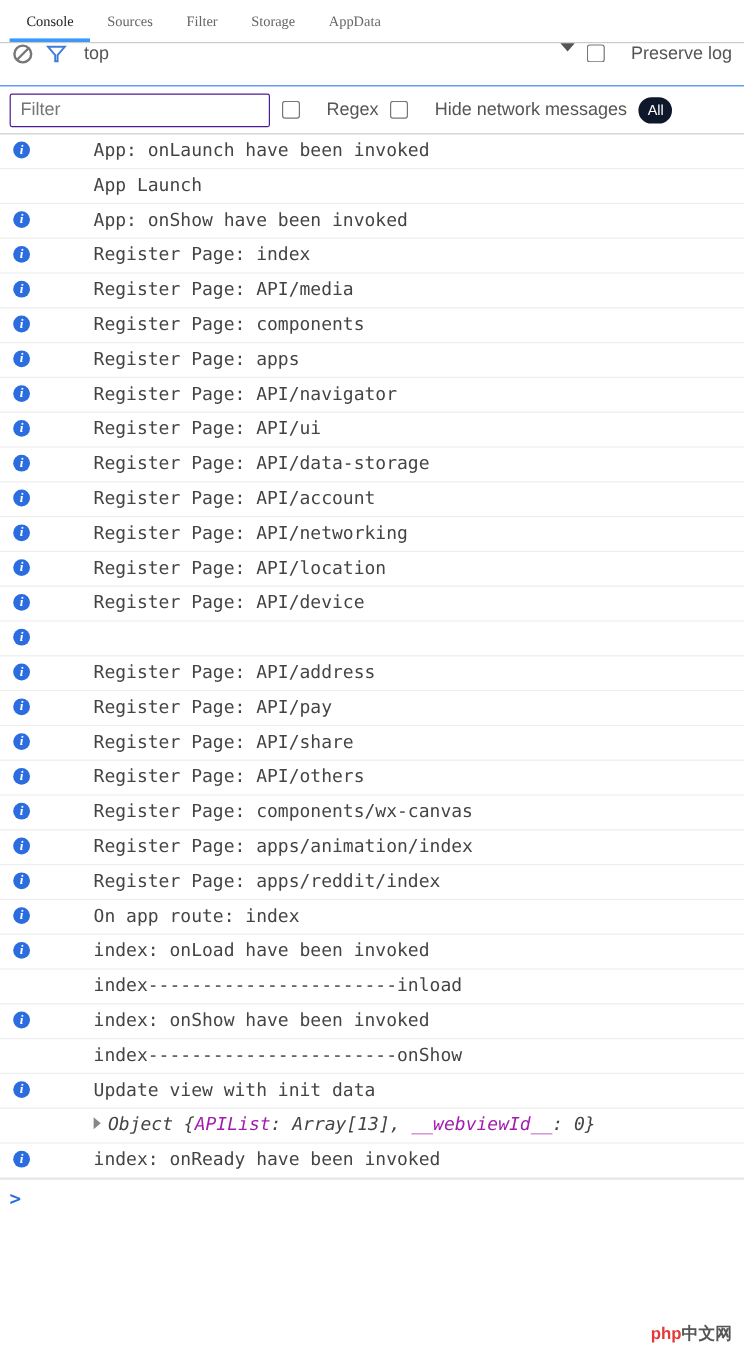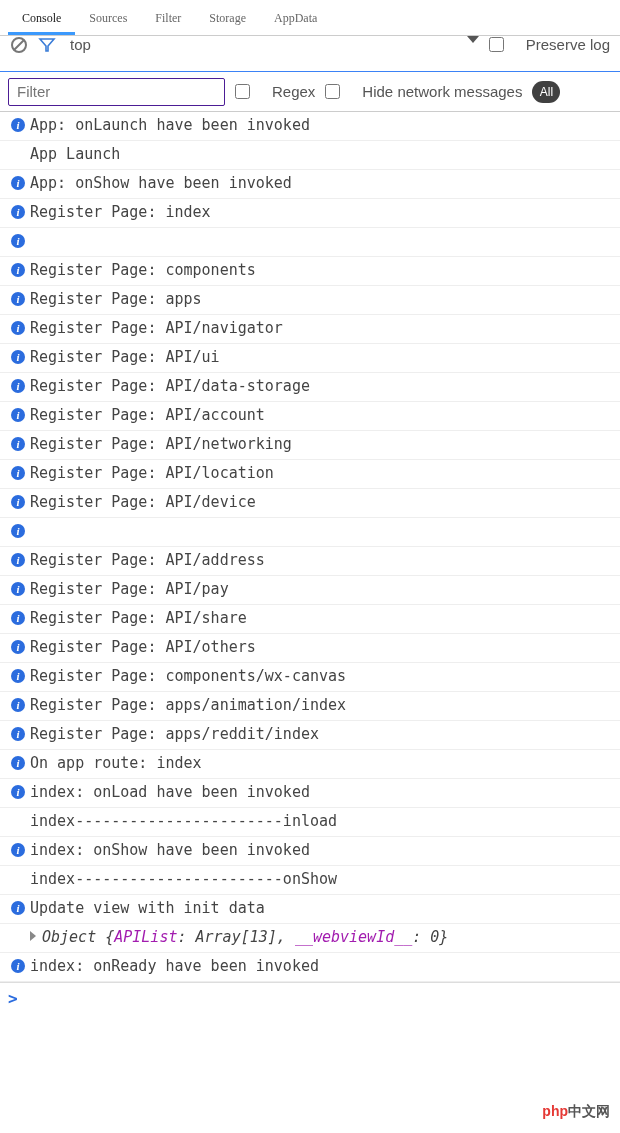--- a/index.html
+++ b/index.html
@@ -68,21 +68,21 @@
   height: 28px;
   border: 1px solid #4c1d95;
   border-radius: 2px;
   padding: 2px 8px;
   font-size: 15px;
   color: #555;
 }
 .pill {
   width: 28px; height: 22px;
   border-radius: 11px;
-  background: #404040;
+  background: #0f172a;
   color: #fff;
   font-size: 12px;
   display: inline-flex;
   align-items: center; justify-content: center;
   cursor: pointer;
 }
 .log {
   font-family: Consolas, Menlo, monospace;
   font-size: 15px;
 }
@@ -110,20 +110,21 @@
   font-size: 11px;
   font-weight: bold;
   display: inline-flex;
   align-items: center; justify-content: center;
   line-height: 1;
 }
 .row .msg {
   flex: 1;
   color: #444;
   white-space: pre;
+  margin-left: 48px;
 }
 .row.obj .msg { font-style: italic; }
 .arrow {
   display: inline-block;
   width: 0; height: 0;
   border-top: 5px solid transparent;
   border-bottom: 5px solid transparent;
   border-left: 6px solid #888;
   margin-right: 6px;
   vertical-align: 1px;
@@ -221,20 +222,21 @@
     <div class="row">
       <div class="gutter">
         <span class="info-dot">i</span>
       </div>
       <div class="msg">Register Page: index</div>
     </div>
     <div class="row">
       <div class="gutter">
         <span class="info-dot">i</span>
       </div>
+      <div class="msg">Register Page: API/media</div>
     </div>
     <div class="row">
       <div class="gutter">
         <span class="info-dot">i</span>
       </div>
       <div class="msg">Register Page: components</div>
     </div>
     <div class="row">
       <div class="gutter">
         <span class="info-dot">i</span>

